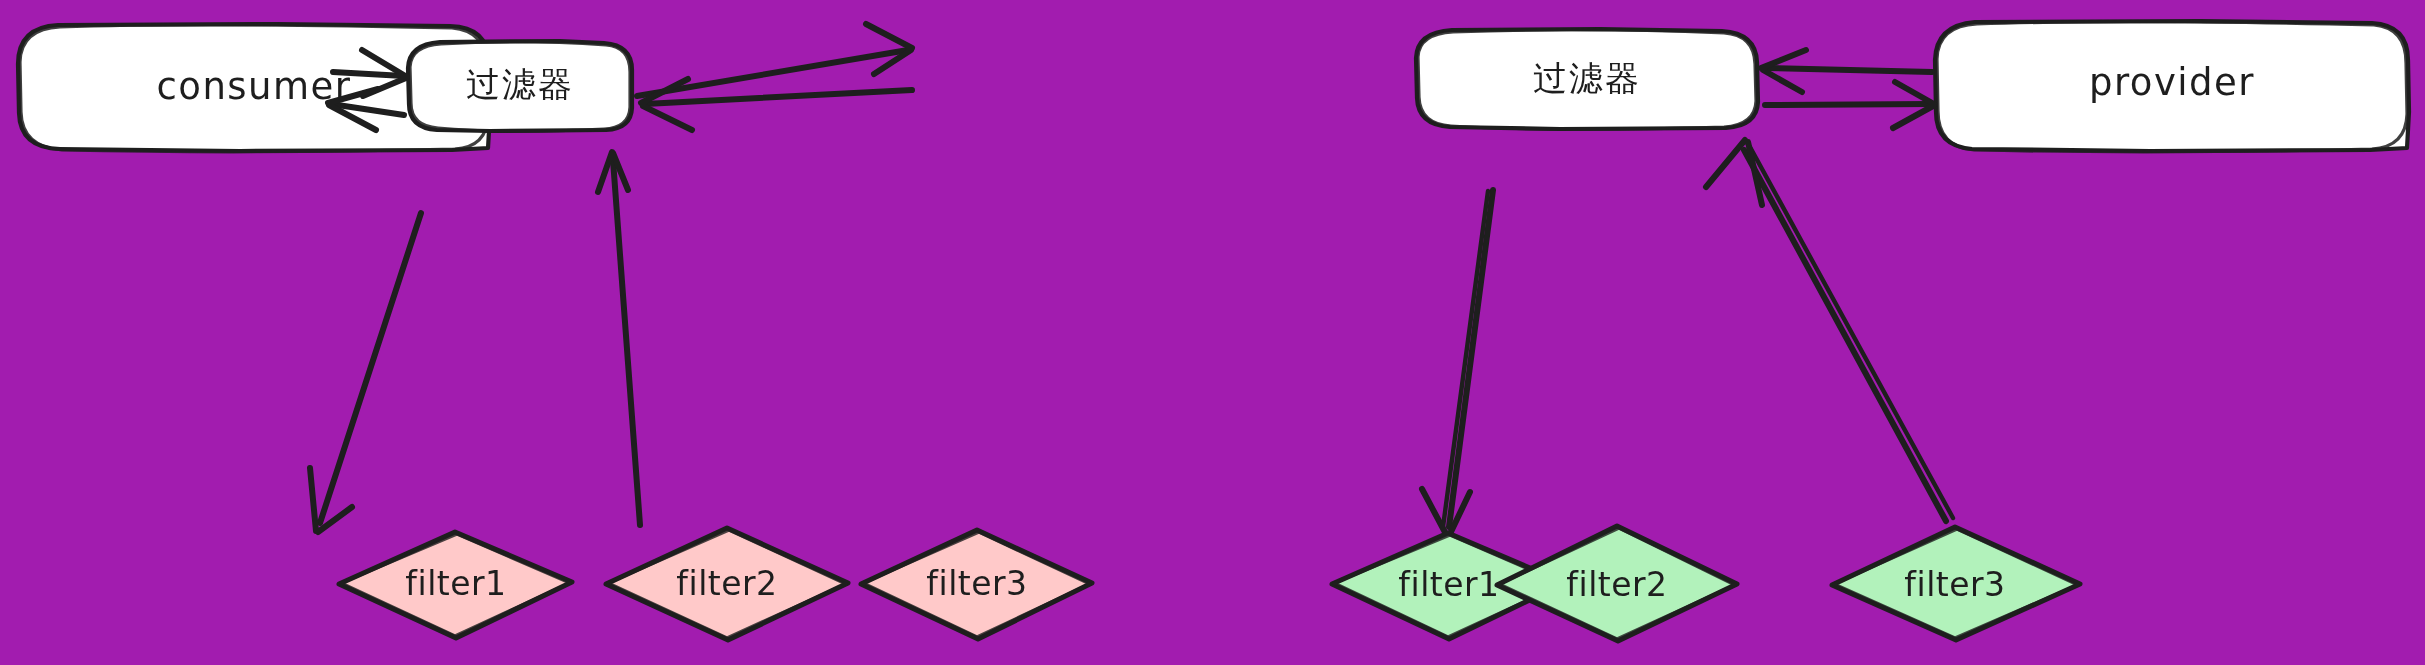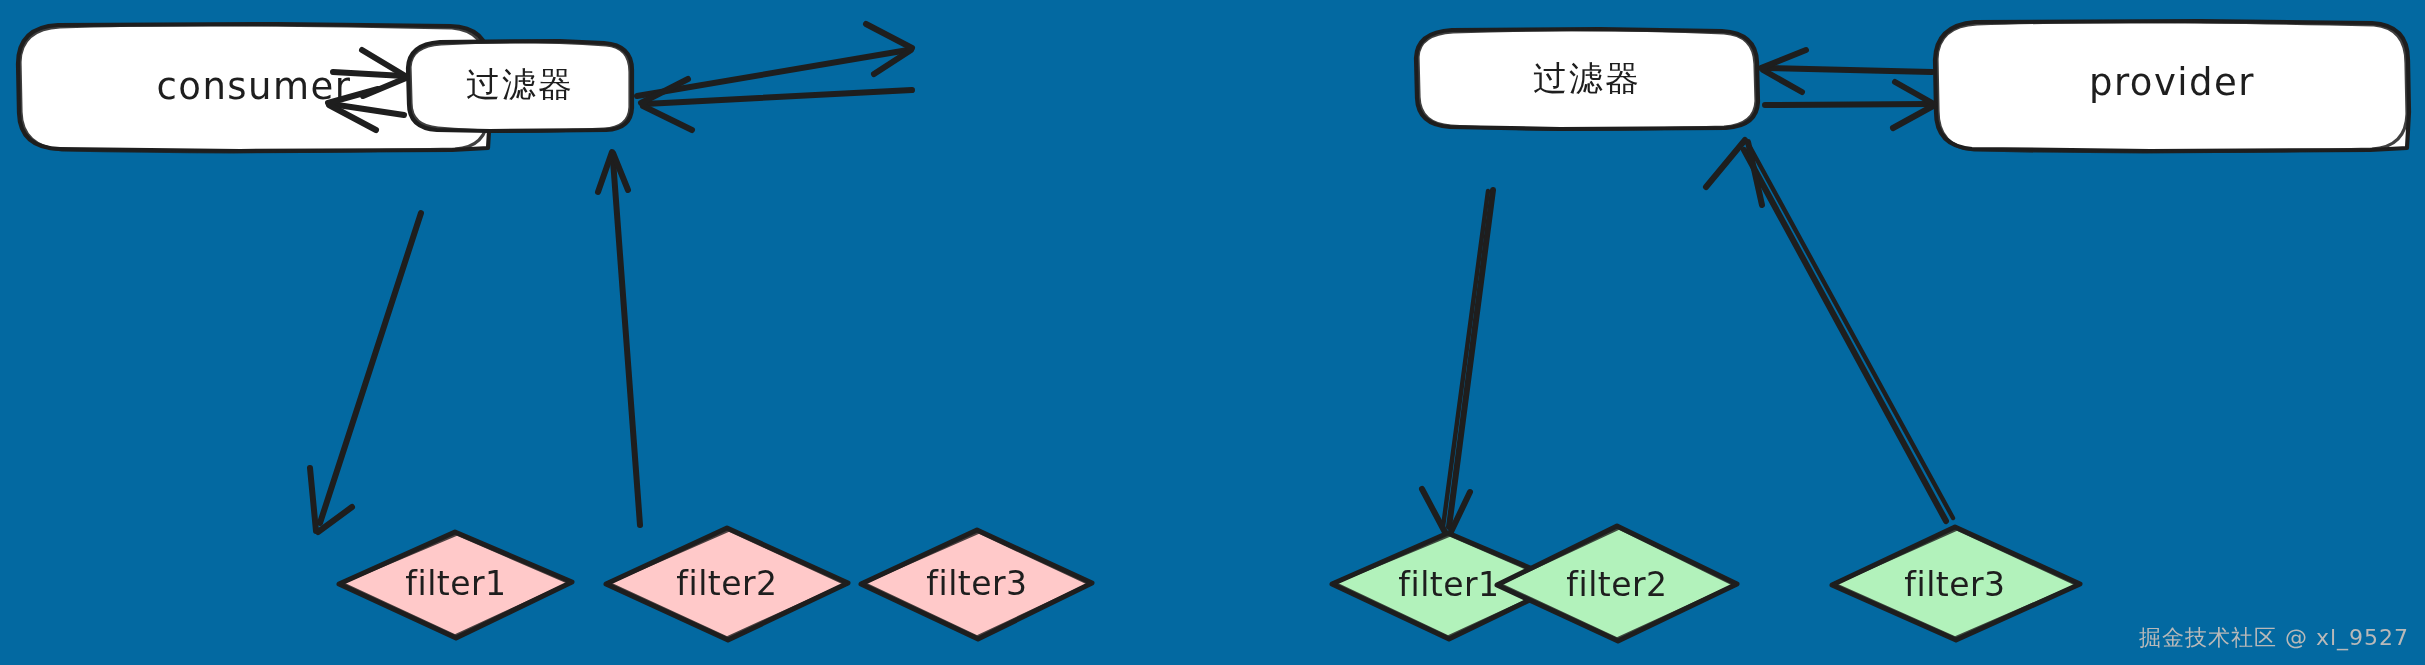--- a/index.html
+++ b/index.html
@@ -8,21 +8,21 @@
     padding: 0;
     background: #ffffff;
   }
   body {
     font-family: "DejaVu Sans", sans-serif;
   }
   #canvas-wrap {
     position: relative;
     width: 2425px;
     height: 665px;
-    background: #0369a1;
+    background: #a21caf;
     overflow: hidden;
   }
   svg#diagram {
     position: absolute;
     top: 0;
     left: 0;
     width: 2425px;
     height: 665px;
     display: block;
   }
@@ -244,15 +244,14 @@
       <g>
         <path class="diamond-green" d="M 1955 527 L 2080 584 L 1956 640 L 1832 585 Z"></path>
         <path class="diamond-outline2" d="M 1957 529 L 2078 585 L 1955 638 L 1834 584 Z"></path>
         <text class="node-label label-diamond" x="1955" y="586">filter3</text>
       </g>
 
     </g>
 
   </svg>
 
-  <div class="watermark-text">掘金技术社区 @ xl_9527</div>
 
 </div>
 
 </body></html>

